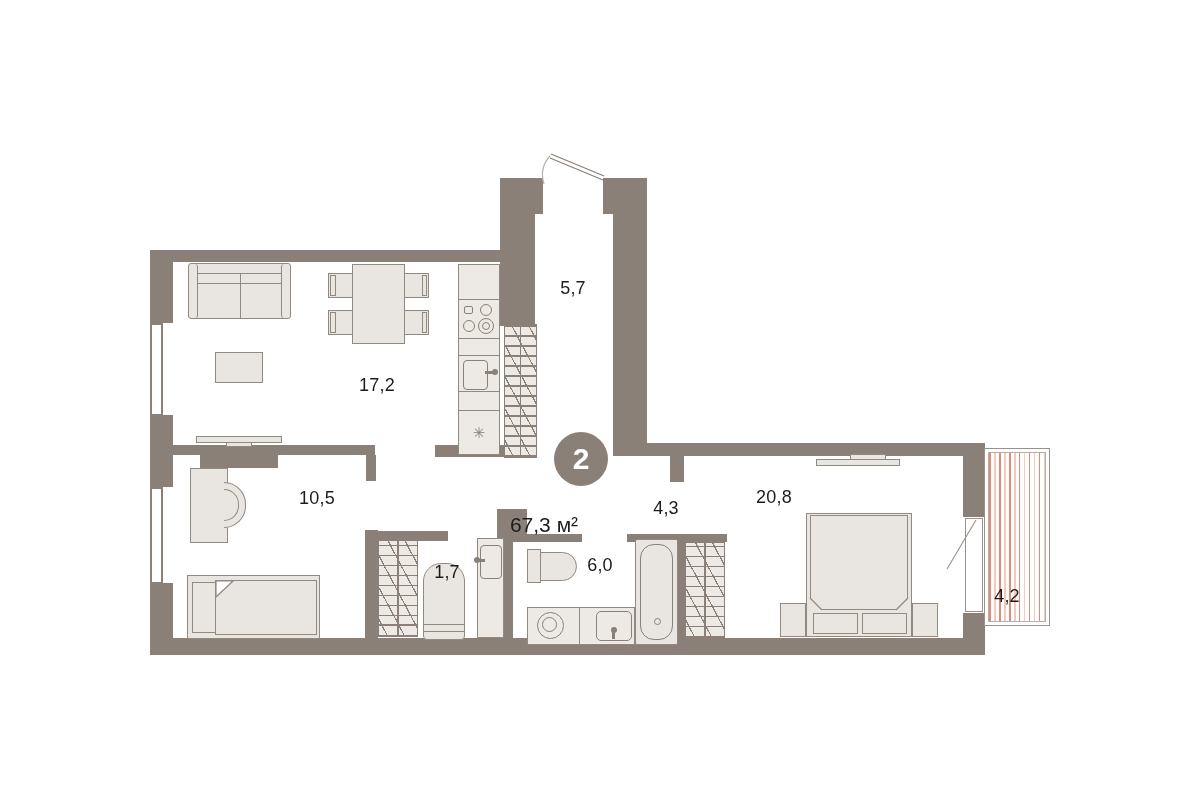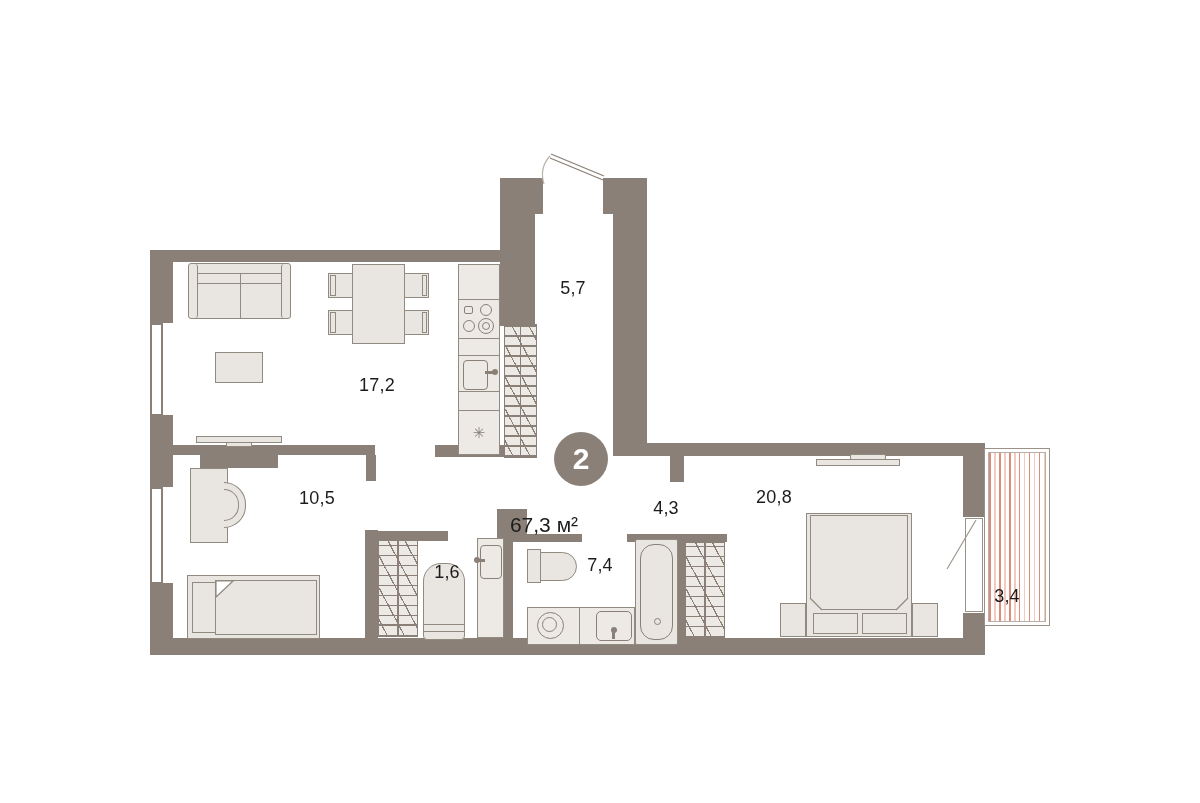--- a/index.html
+++ b/index.html
@@ -194,24 +194,24 @@
 
     <path d="M 233 581 L 216 581 L 216 597 Z" fill="#ffffff" stroke="#918a81" stroke-width="1.2"></path>
 
     <line x1="810" y1="598" x2="822" y2="610" stroke="#918a81" stroke-width="1.2"></line>
     <line x1="908" y1="598" x2="896" y2="610" stroke="#918a81" stroke-width="1.2"></line>
   </svg>
 
   <div class="room-label" style="left:377px;top:385px;">17,2</div>
   <div class="room-label" style="left:573px;top:288px;">5,7</div>
   <div class="room-label" style="left:317px;top:498px;">10,5</div>
-  <div class="room-label" style="left:447px;top:572px;">1,6</div>
-  <div class="room-label" style="left:600px;top:565px;">7,4</div>
+  <div class="room-label" style="left:447px;top:572px;">1,7</div>
+  <div class="room-label" style="left:600px;top:565px;">6,0</div>
   <div class="room-label" style="left:666px;top:508px;">4,3</div>
   <div class="room-label" style="left:774px;top:497px;">20,8</div>
-  <div class="room-label" style="left:1007px;top:596px;">3,4</div>
+  <div class="room-label" style="left:1007px;top:596px;">4,2</div>
 
   <div class="badge" style="left:554px;top:432px;">
     <span>2</span>
   </div>
   <div class="area-label" style="left:544px;top:497px;margin-top:28px;">67,3 м²</div>
 
 </div>
 
 </body></html>

